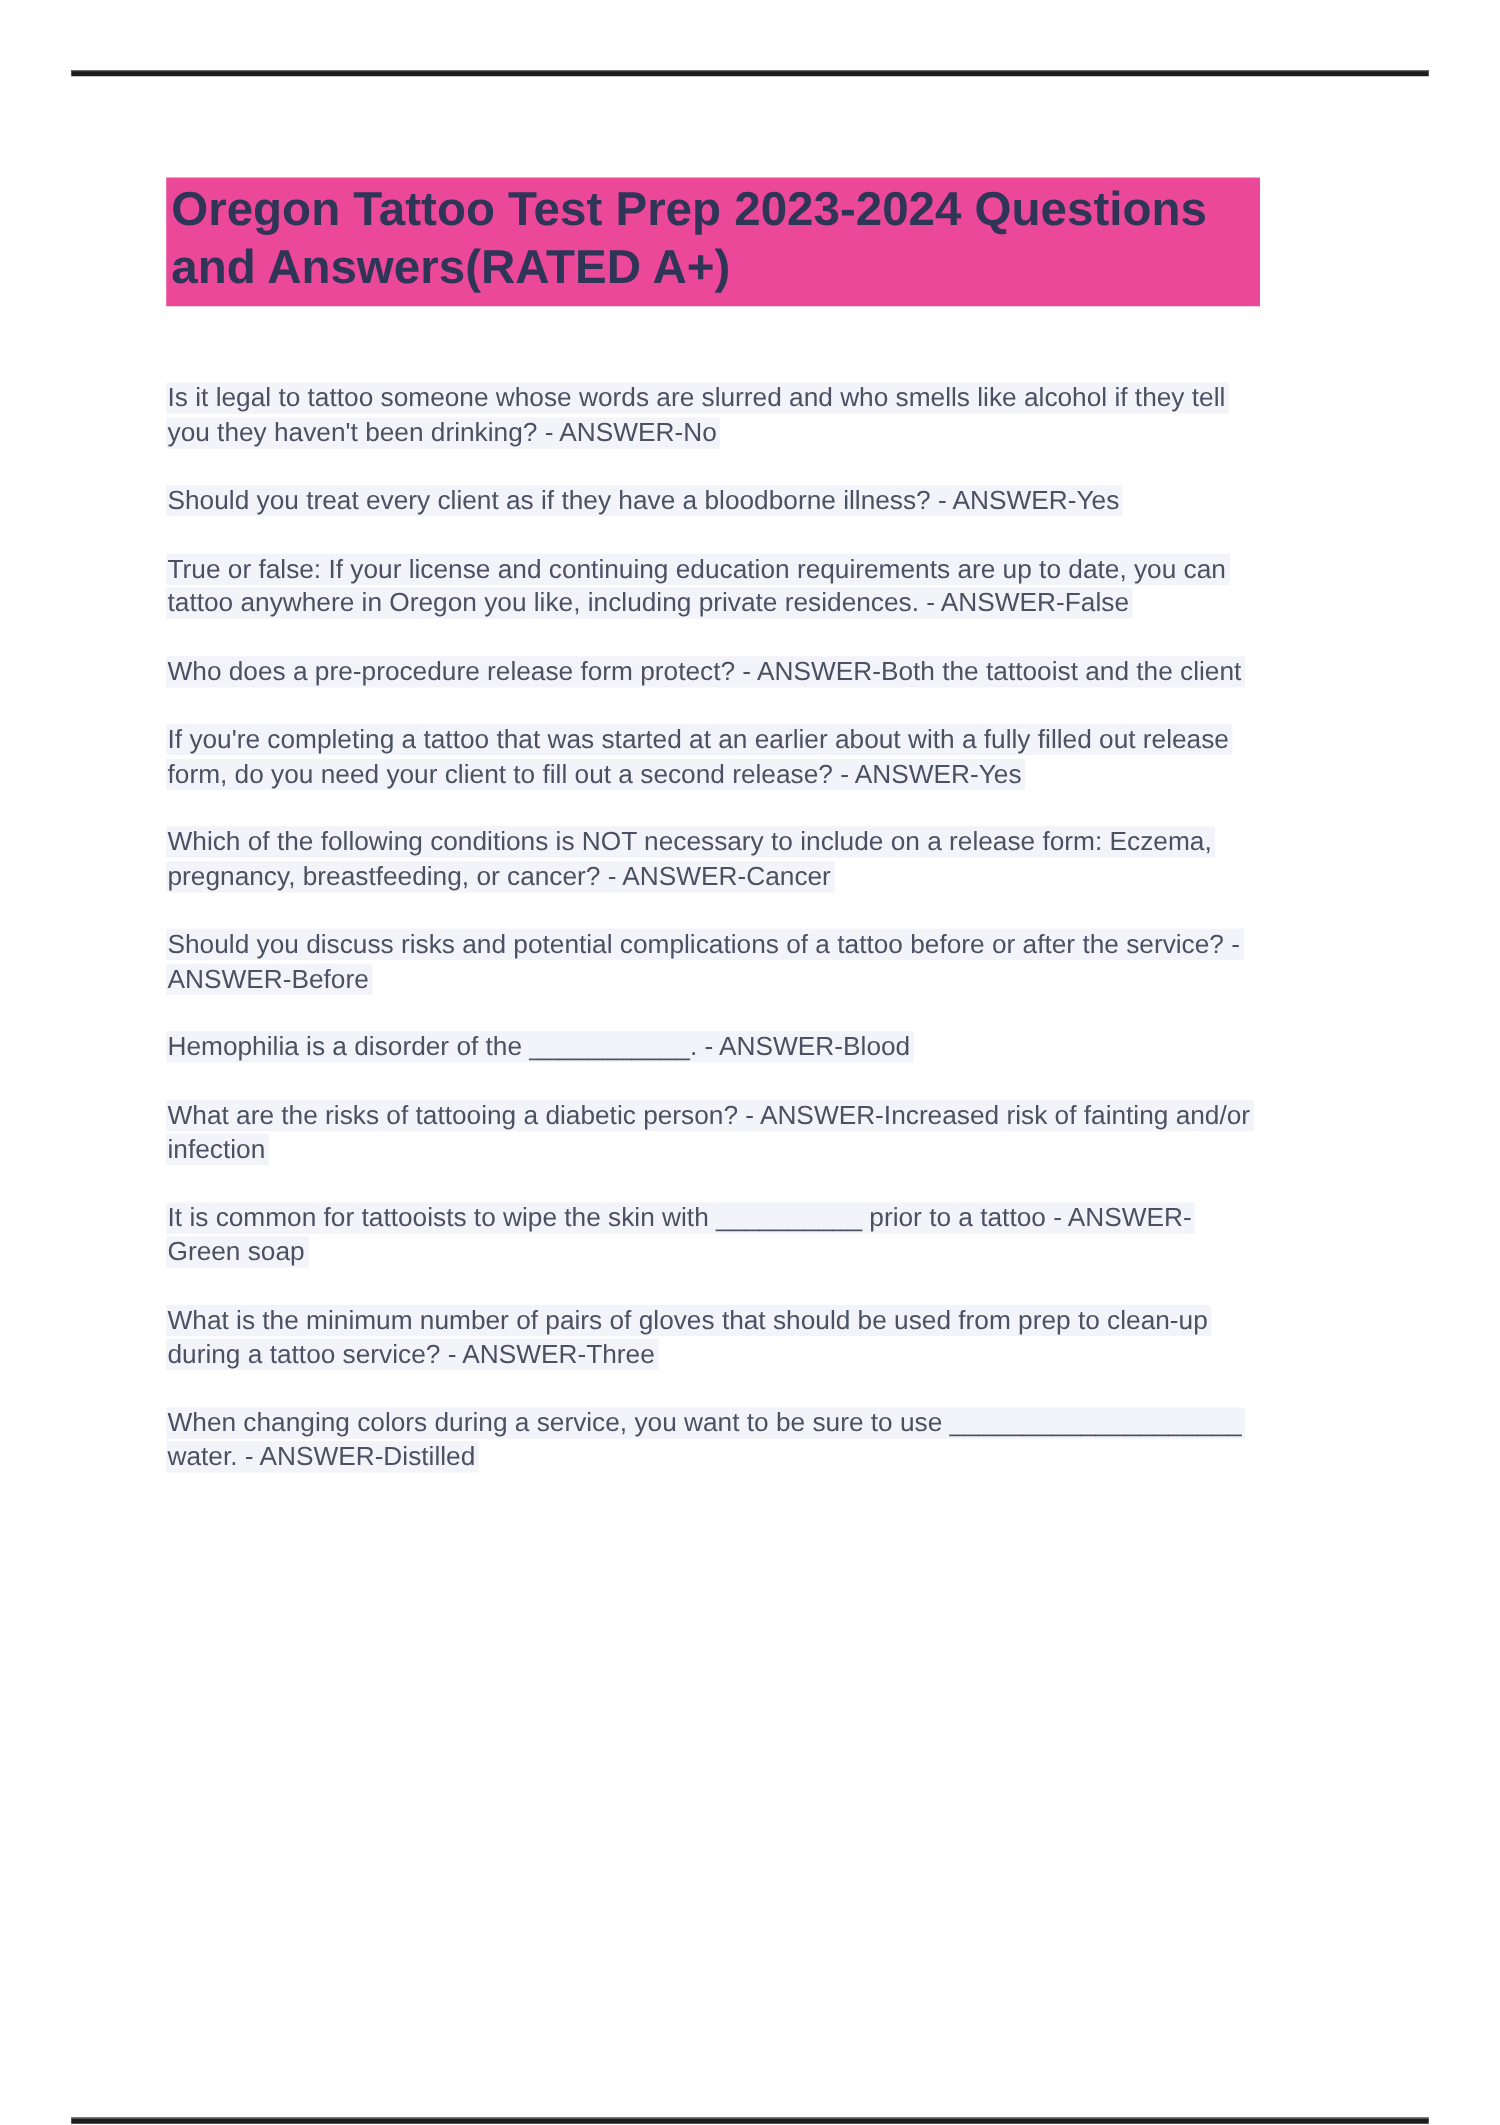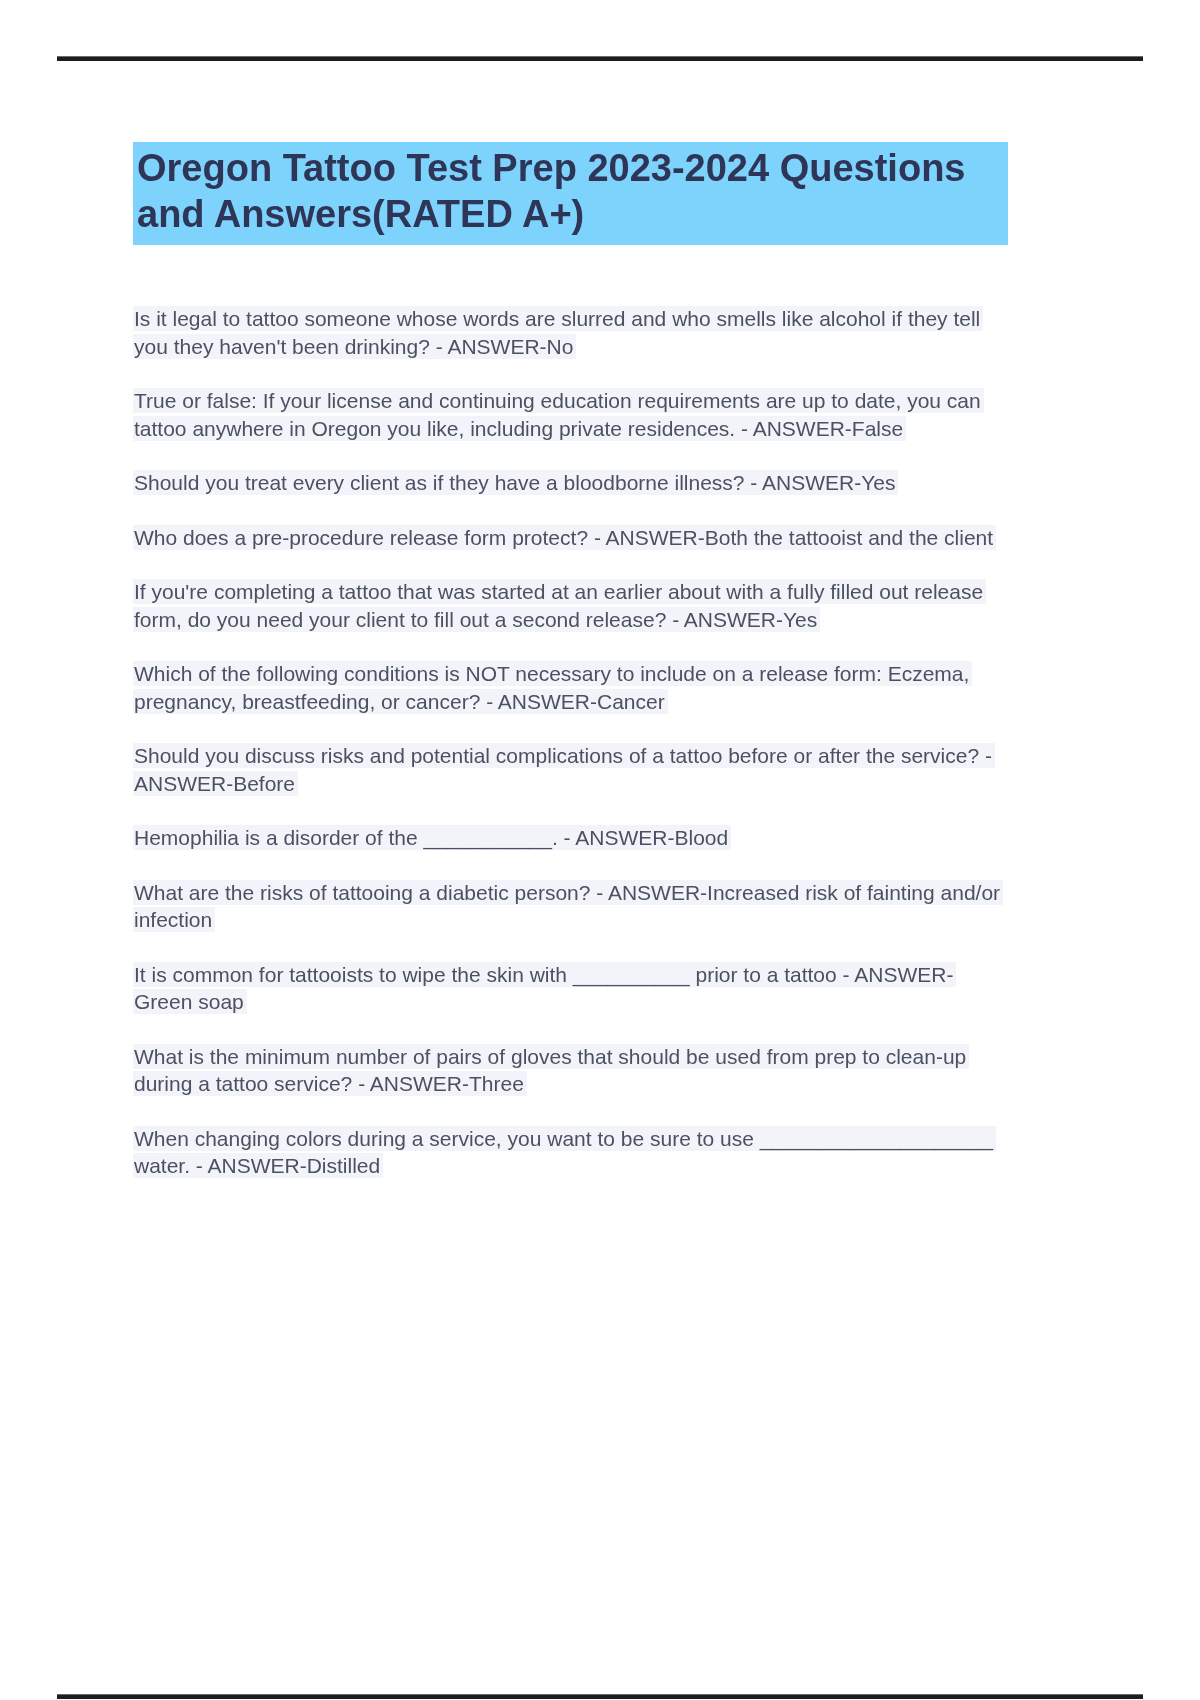--- a/index.html
+++ b/index.html
@@ -29,21 +29,21 @@
     position: absolute;
     left: 133px;
     top: 142px;
     width: 875px;
   }
   .doc-title {
     margin: 0;
     box-sizing: border-box;
     width: 875px;
     padding: 3px 8px 8px 4px;
-    background: #7dd3fc;
+    background: #ec4899;
     color: #2f3557;
     font-size: 38px;
     font-weight: bold;
     line-height: 46px;
     letter-spacing: 0px;
   }
   .qa {
     margin: 27px 0 0 0;
     width: 873px;
     font-size: 21px;
@@ -66,23 +66,23 @@
 <div class="page">
 
   <div class="rule rule-top"></div>
 
   <div class="content">
 
     <h1 class="doc-title">Oregon Tattoo Test Prep 2023-2024 Questions and Answers(RATED A+)</h1>
 
     <p class="qa first"><span class="hl">Is it legal to tattoo someone whose words are slurred and who smells like alcohol if they tell you they haven't been drinking? - ANSWER-No</span></p>
 
+    <p class="qa"><span class="hl">Should you treat every client as if they have a bloodborne illness? - ANSWER-Yes</span></p>
+
     <p class="qa"><span class="hl">True or false: If your license and continuing education requirements are up to date, you can tattoo anywhere in Oregon you like, including private residences. - ANSWER-False</span></p>
-
-    <p class="qa"><span class="hl">Should you treat every client as if they have a bloodborne illness? - ANSWER-Yes</span></p>
 
     <p class="qa"><span class="hl">Who does a pre-procedure release form protect? - ANSWER-Both the tattooist and the client</span></p>
 
     <p class="qa"><span class="hl">If you're completing a tattoo that was started at an earlier about with a fully filled out release form, do you need your client to fill out a second release? - ANSWER-Yes</span></p>
 
     <p class="qa"><span class="hl">Which of the following conditions is NOT necessary to include on a release form: Eczema, pregnancy, breastfeeding, or cancer? - ANSWER-Cancer</span></p>
 
 
     <p class="qa"><span class="hl">Should you discuss risks and potential complications of a tattoo before or after the service? - ANSWER-Before</span></p>
 

